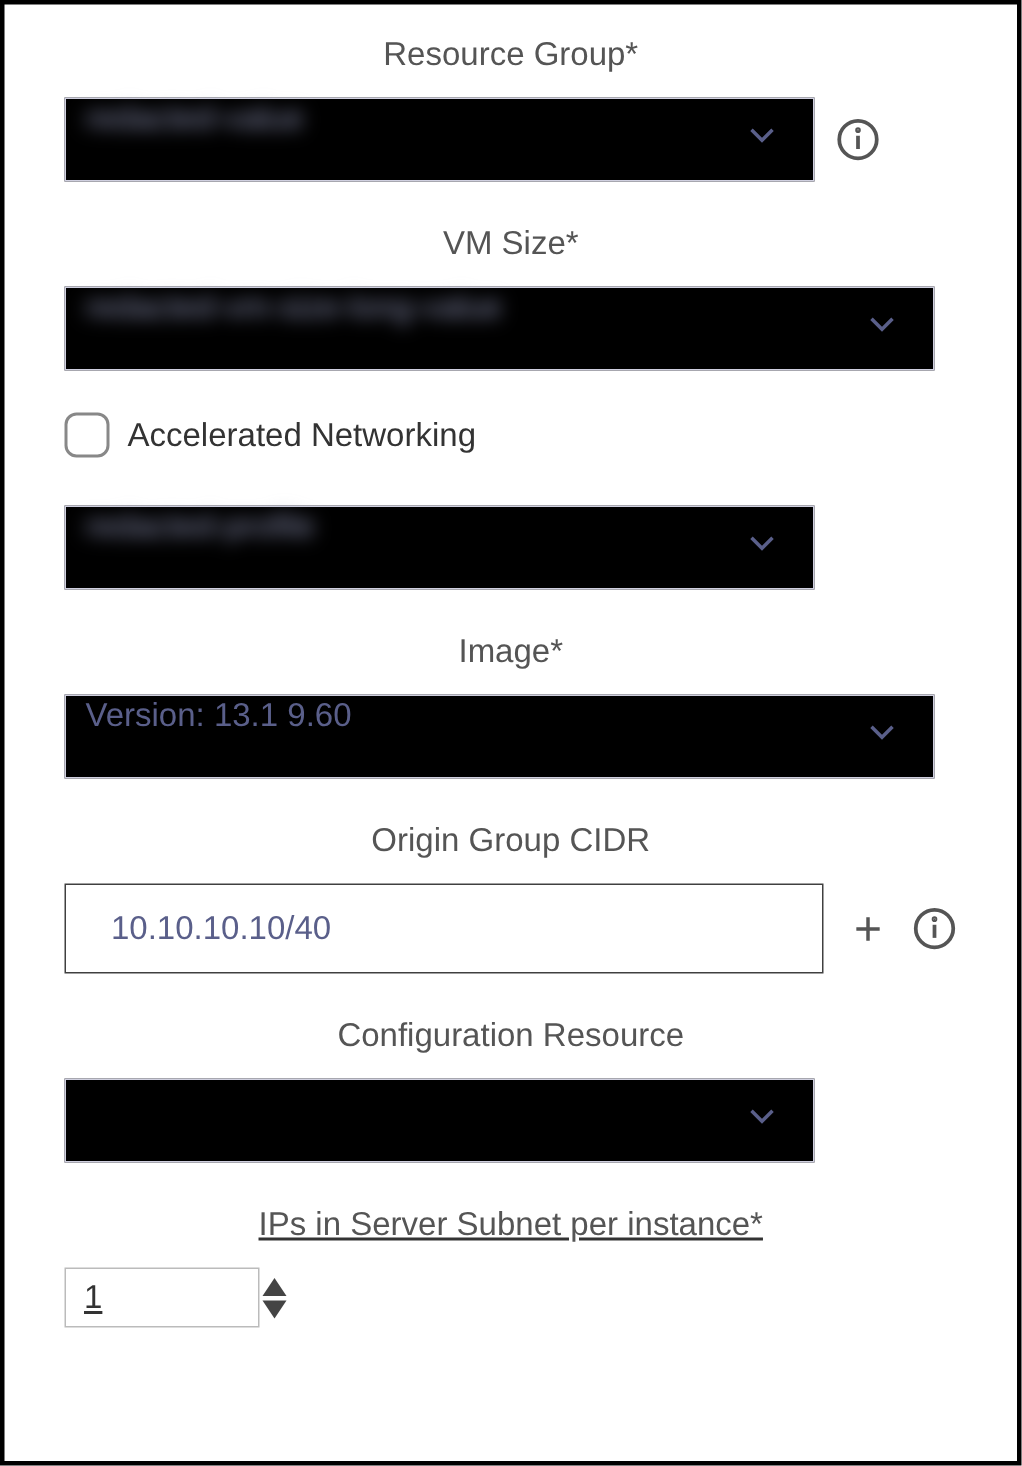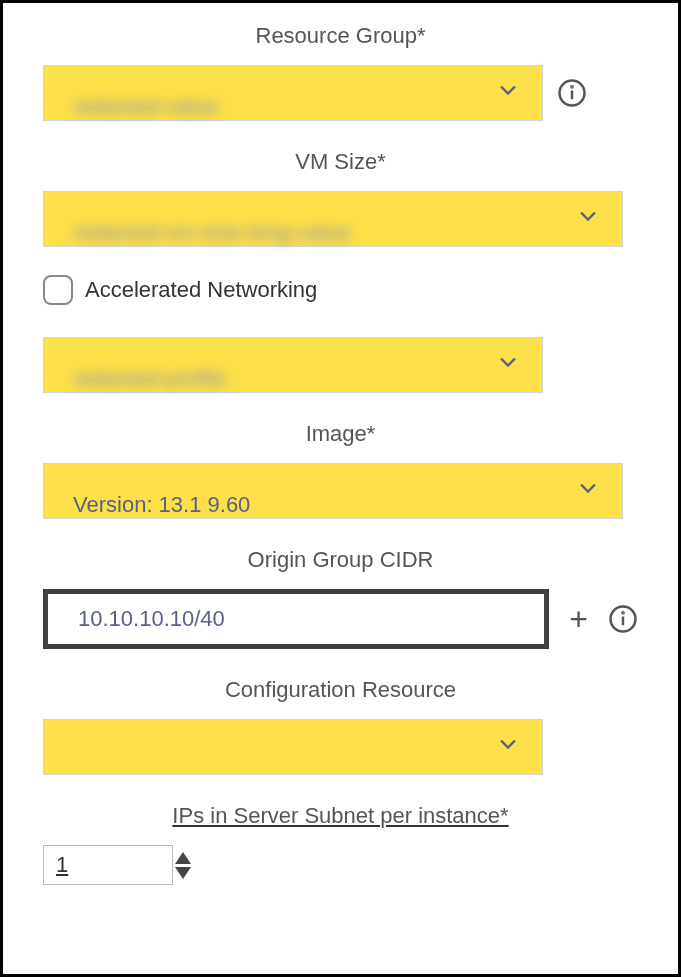--- a/index.html
+++ b/index.html
@@ -27,25 +27,25 @@
       text-align: center;
     }
     .select-wrapper {
       position: relative;
       display: flex;
       align-items: center;
       gap: 14px;
     }
     .select-box {
       border: 1px solid #d0d0e0;
-      background: #fde047;
+      background: #000000;
       height: 56px;
       display: flex;
-      align-items: flex-end;
-      padding: 0 50px 0 29px;
+      align-items: flex-start;
+      padding: 0 50px 0 13px;
       position: relative;
       cursor: pointer;
       flex: 1;
       font-size: 22px;
       color: #5a5f8a;
     }
     .select-box.full {
       width: 580px;
       flex: none;
     }
@@ -103,21 +103,21 @@
       border: 2.5px solid #888;
       border-radius: 8px;
       background: #fff;
       cursor: pointer;
     }
     .checkbox-label {
       font-size: 22px;
       color: #333;
     }
     .text-input {
-      border: 5px solid #404040;
+      border: 1px solid #404040;
       background: #fff;
       height: 60px;
       padding: 0 30px;
       font-size: 22px;
       color: #5a5f8a;
       width: 510px;
       font-family: inherit;
     }
     .input-row {
       display: flex;

